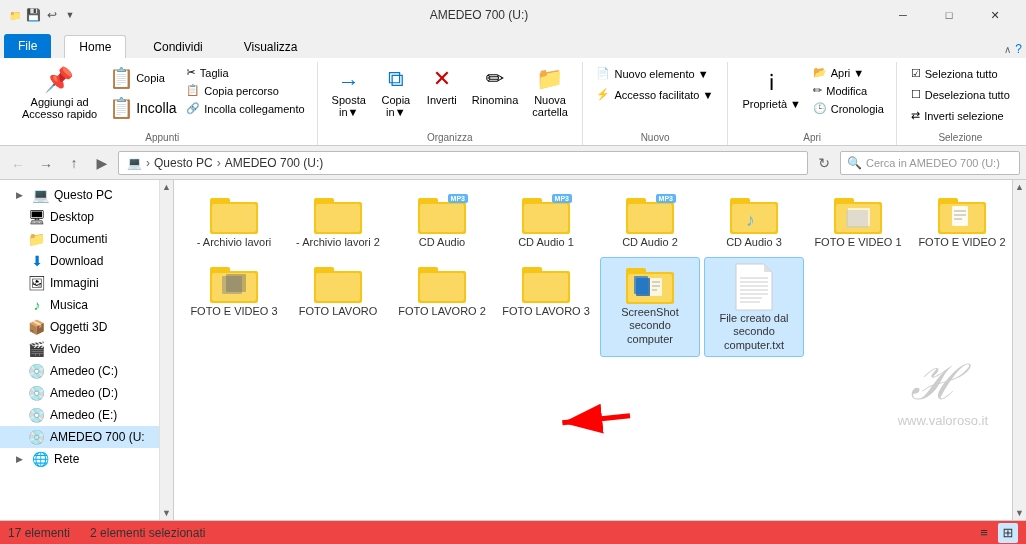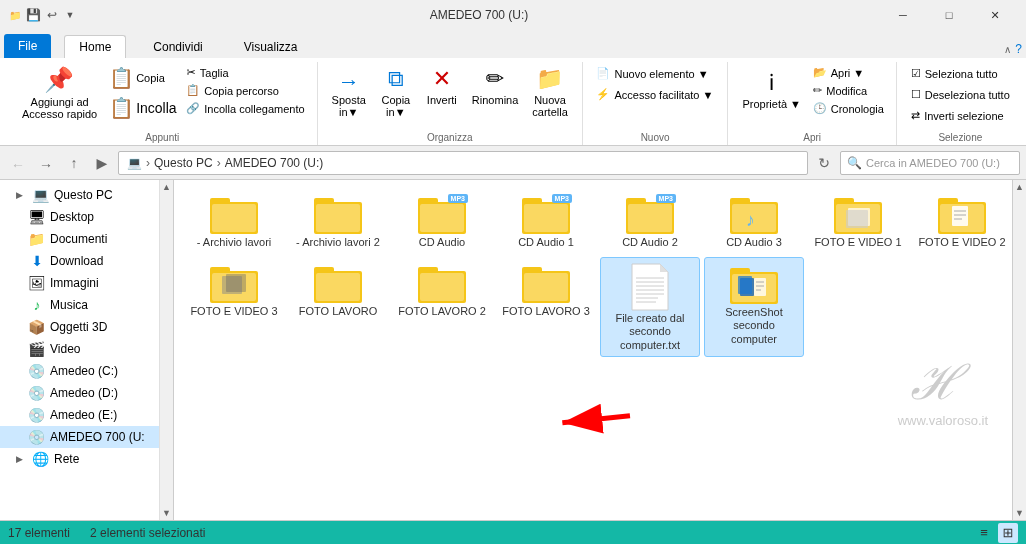--- a/index.html
+++ b/index.html
@@ -196,21 +196,21 @@
       border-radius: 3px;
       cursor: pointer;
       text-align: center;
     }
     .file-item.selected { background: #cce8ff; border: 1px solid #7ec8ff; }
     .file-item .file-name { font-size: 11px; color: #333; line-height: 1.2; word-break: break-word; }
     .file-item .file-name.red { color: #cc0000; }
 
     
     .statusbar {
-      background: #14b8a6;
+      background: #ef4444;
       border-top: 1px solid #ccc;
       height: 24px;
       display: flex;
       align-items: center;
       padding: 0 8px;
       font-size: 12px;
       color: #333;
       gap: 20px;
     }
     .statusbar-right {
@@ -609,54 +609,54 @@
           <svg class="folder-svg" viewBox="0 0 52 44">
             <rect x="2" y="10" width="48" height="32" rx="2" fill="#f5c518"></rect>
             <rect x="2" y="6" width="20" height="8" rx="2" fill="#f5c518"></rect>
             <rect x="4" y="12" width="44" height="28" rx="2" fill="#fad861"></rect>
           </svg>
         </div>
         <span class="file-name">FOTO LAVORO 3</span>
       </div>
 
       <div class="file-item selected">
+        <div style="position:relative; width:52px; height:44px;">
+          <svg class="folder-svg" viewBox="0 0 52 44">
+            <rect x="2" y="10" width="48" height="32" rx="2" fill="#f5c518"></rect>
+            <rect x="2" y="6" width="20" height="8" rx="2" fill="#f5c518"></rect>
+            <rect x="4" y="12" width="44" height="28" rx="2" fill="#fad861"></rect>
+
+            <rect x="12" y="16" width="14" height="18" rx="1" fill="#1565c0" opacity="0.8"></rect>
+            <rect x="10" y="14" width="14" height="18" rx="1" fill="#1976d2" opacity="0.7"></rect>
+            <rect x="26" y="16" width="12" height="18" rx="1" fill="white" opacity="0.8"></rect>
+            <line x1="28" y1="20" x2="36" y2="20" stroke="#aaa" stroke-width="1"></line>
+            <line x1="28" y1="24" x2="36" y2="24" stroke="#aaa" stroke-width="1"></line>
+            <line x1="28" y1="28" x2="33" y2="28" stroke="#aaa" stroke-width="1"></line>
+          </svg>
+        </div>
+        <span class="file-name">ScreenShot secondo computer</span>
+      </div>
+
+      <div class="file-item selected">
         <div style="position:relative; width:44px; height:50px;">
           <svg width="44" height="50" viewBox="0 0 44 50">
             <polygon points="4,2 32,2 40,10 40,48 4,48" fill="white" stroke="#ccc" stroke-width="1"></polygon>
             <polygon points="32,2 32,10 40,10" fill="#e0e0e0"></polygon>
             <line x1="8" y1="16" x2="36" y2="16" stroke="#ccc" stroke-width="1"></line>
             <line x1="8" y1="20" x2="36" y2="20" stroke="#ccc" stroke-width="1"></line>
             <line x1="8" y1="24" x2="36" y2="24" stroke="#ccc" stroke-width="1"></line>
             <line x1="8" y1="28" x2="36" y2="28" stroke="#ccc" stroke-width="1"></line>
             <line x1="8" y1="32" x2="36" y2="32" stroke="#ccc" stroke-width="1"></line>
             <line x1="8" y1="36" x2="30" y2="36" stroke="#ccc" stroke-width="1"></line>
             <line x1="8" y1="40" x2="28" y2="40" stroke="#ccc" stroke-width="1"></line>
           </svg>
         </div>
         <span class="file-name">File creato dal secondo computer.txt</span>
       </div>
 
-      <div class="file-item selected">
-        <div style="position:relative; width:52px; height:44px;">
-          <svg class="folder-svg" viewBox="0 0 52 44">
-            <rect x="2" y="10" width="48" height="32" rx="2" fill="#f5c518"></rect>
-            <rect x="2" y="6" width="20" height="8" rx="2" fill="#f5c518"></rect>
-            <rect x="4" y="12" width="44" height="28" rx="2" fill="#fad861"></rect>
-
-            <rect x="12" y="16" width="14" height="18" rx="1" fill="#1565c0" opacity="0.8"></rect>
-            <rect x="10" y="14" width="14" height="18" rx="1" fill="#1976d2" opacity="0.7"></rect>
-            <rect x="26" y="16" width="12" height="18" rx="1" fill="white" opacity="0.8"></rect>
-            <line x1="28" y1="20" x2="36" y2="20" stroke="#aaa" stroke-width="1"></line>
-            <line x1="28" y1="24" x2="36" y2="24" stroke="#aaa" stroke-width="1"></line>
-            <line x1="28" y1="28" x2="33" y2="28" stroke="#aaa" stroke-width="1"></line>
-          </svg>
-        </div>
-        <span class="file-name">ScreenShot secondo computer</span>
-      </div>
-
       <div style="position:absolute; left:370px; top:200px; transform:rotate(210deg); font-size:0; line-height:0;">
         <svg width="80" height="60" viewBox="0 0 80 60">
           <defs>
             <marker id="arrowhead" markerWidth="8" markerHeight="6" refX="8" refY="3" orient="auto">
               <polygon points="0 0, 8 3, 0 6" fill="red"></polygon>
             </marker>
           </defs>
           <line x1="10" y1="50" x2="65" y2="10" stroke="red" stroke-width="5" marker-end="url(#arrowhead)"></line>
         </svg>
       </div>

